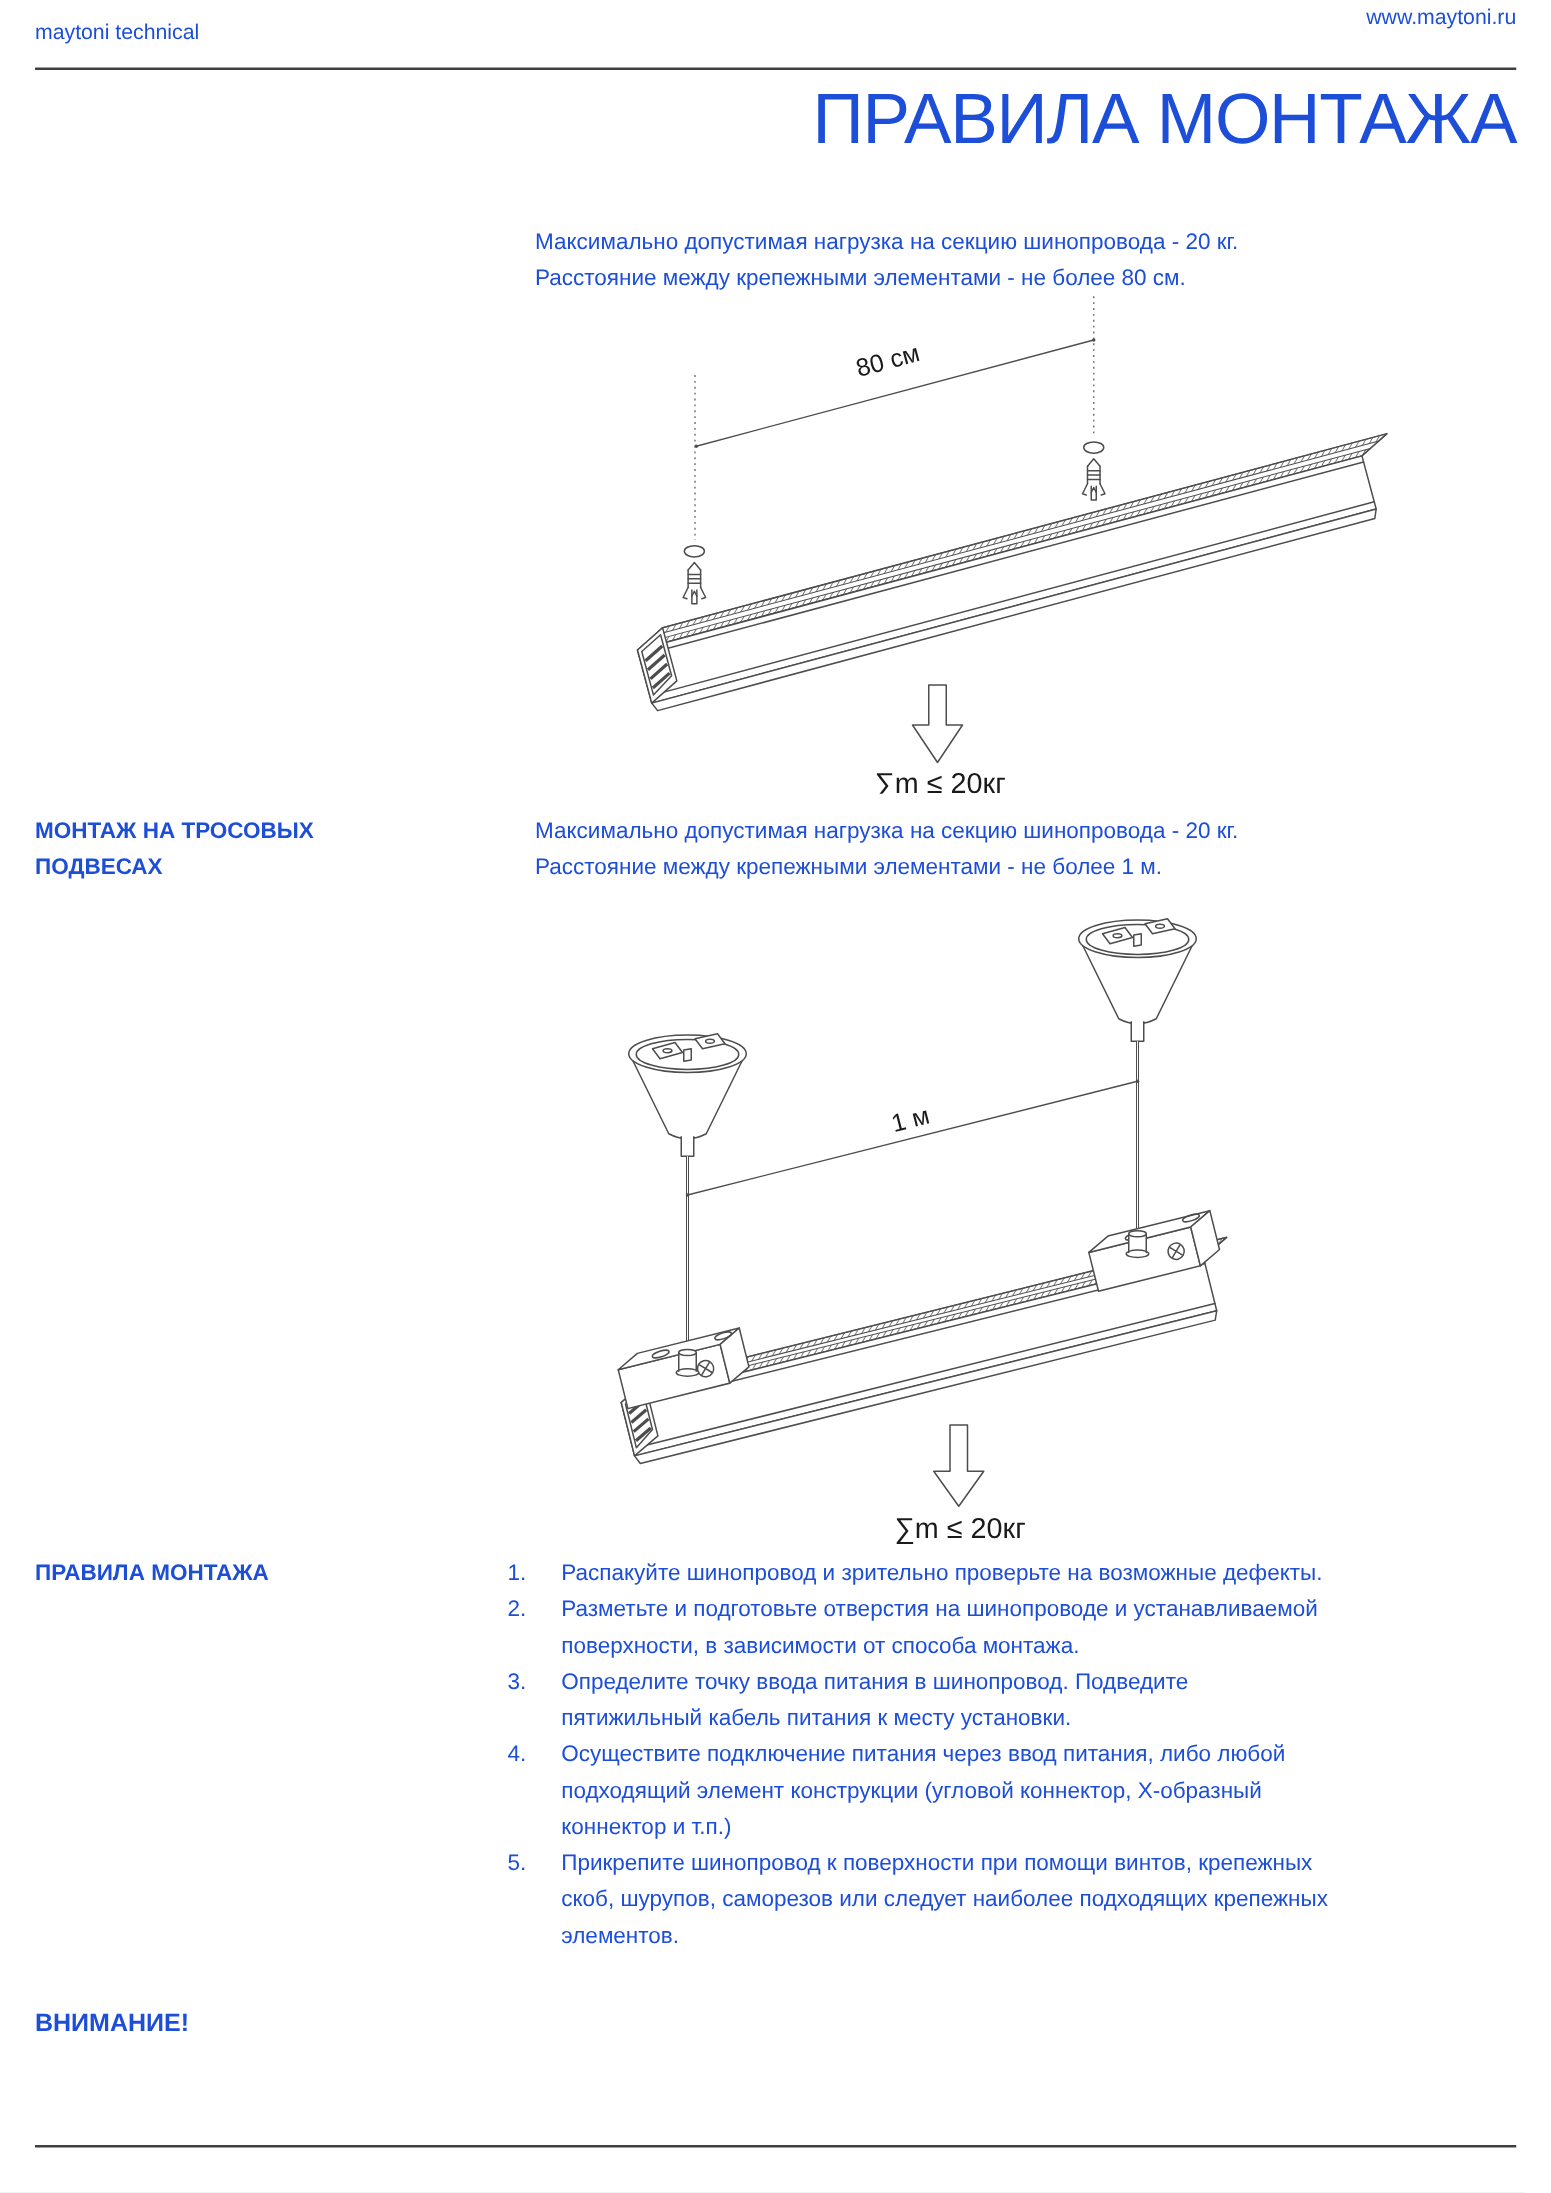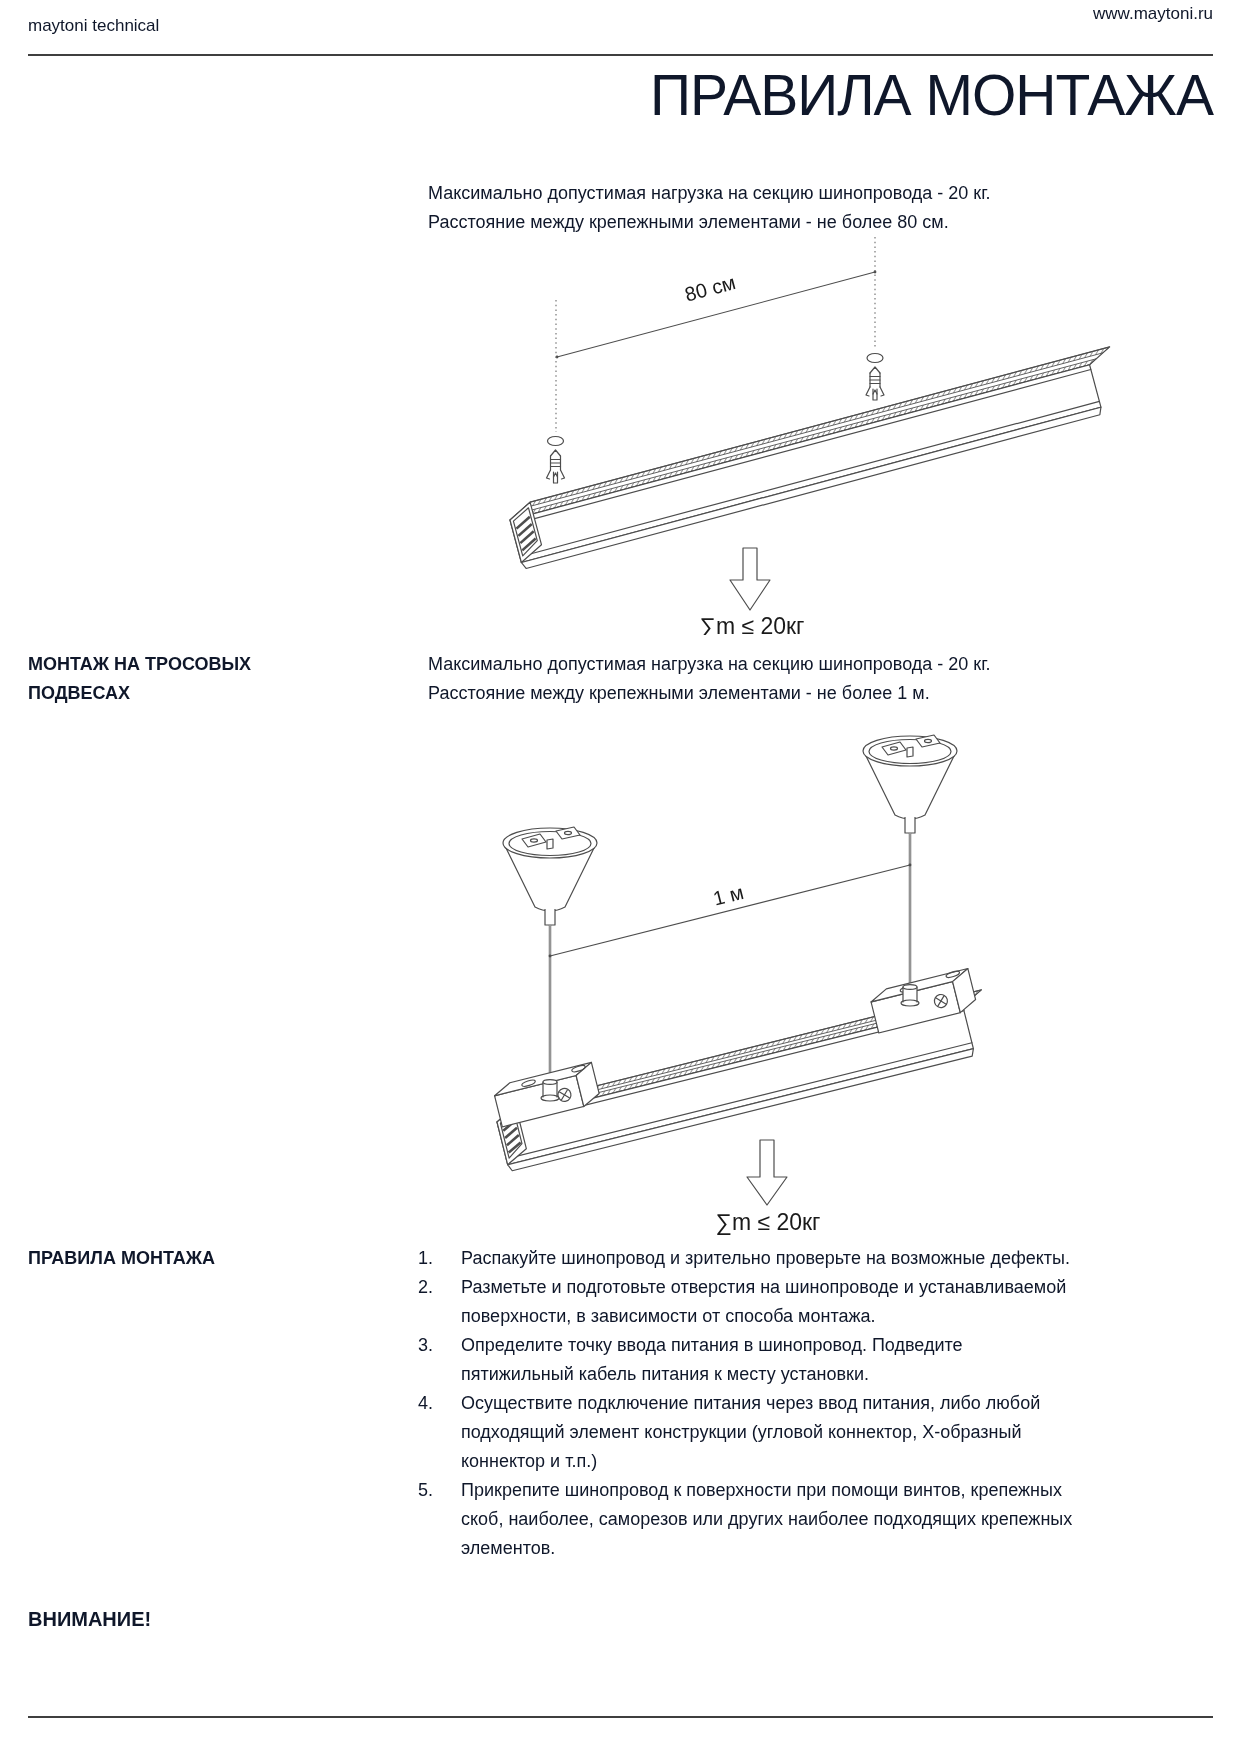--- a/index.html
+++ b/index.html
@@ -1,21 +1,21 @@
 <!DOCTYPE html>
 <html><head>
 <meta charset="utf-8">
 <style>
   html,body{margin:0;padding:0;background:#e8e8e8;}
   .page{
     position:relative;
     width:1241px;height:1754px;
     background:#ffffff;
     font-family:"Liberation Sans","DejaVu Sans",sans-serif;
-    color:#0f172a;
+    color:#1d4ed8;
     overflow:hidden;
   }
   .hdr-brand{position:absolute;left:28px;top:16px;font-size:17px;}
   .hdr-site{position:absolute;right:28px;top:4px;font-size:17px;}
   .rule{position:absolute;left:28px;right:28px;height:2px;background:#3f3f3f;}
   .rule-top{top:54px;}
   .rule-bottom{top:1716px;}
   .page-title{
     position:absolute;right:28px;top:66px;
     font-size:57px;font-weight:500;letter-spacing:-1px;line-height:1.05;
@@ -28,21 +28,21 @@
   }
   .sec-body{
     position:absolute;left:428px;width:700px;
     font-size:18px;line-height:29px;
     white-space:pre-line;
   }
   .sec1-head,.sec1-body{top:179px;}
   .sec2-head,.sec2-body{top:650px;}
   .sec3-head{top:1244px;}
   .rules-list{
-    position:absolute;left:416px;top:1244px;width:700px;
+    position:absolute;left:404px;top:1244px;width:700px;
     margin:0;padding:0;list-style:none;counter-reset:item;
     font-size:18px;line-height:29px;
   }
   .rules-list li{
     counter-increment:item;
     position:relative;padding-left:45px;
     white-space:pre-line;
   }
   .rules-list li::before{
     content:counter(item) ".";
@@ -246,20 +246,20 @@
   <ol class="rules-list">
     <li>Распакуйте шинопровод и зрительно проверьте на возможные дефекты.</li>
     <li>Разметьте и подготовьте отверстия на шинопроводе и устанавливаемой
 поверхности, в зависимости от способа монтажа.</li>
     <li>Определите точку ввода питания в шинопровод. Подведите
 пятижильный кабель питания к месту установки.</li>
     <li>Осуществите подключение питания через ввод питания, либо любой
 подходящий элемент конструкции (угловой коннектор, Х-образный
 коннектор и т.п.)</li>
     <li>Прикрепите шинопровод к поверхности при помощи винтов, крепежных
-скоб, наиболее, саморезов или других наиболее подходящих крепежных
+скоб, шурупов, саморезов или следует наиболее подходящих крепежных
 элементов.</li>
   </ol>
 
   <div class="warn-title">ВНИМАНИЕ!</div>
   <div class="rule rule-bottom"></div>
 
 </div>
 
 </body></html>

